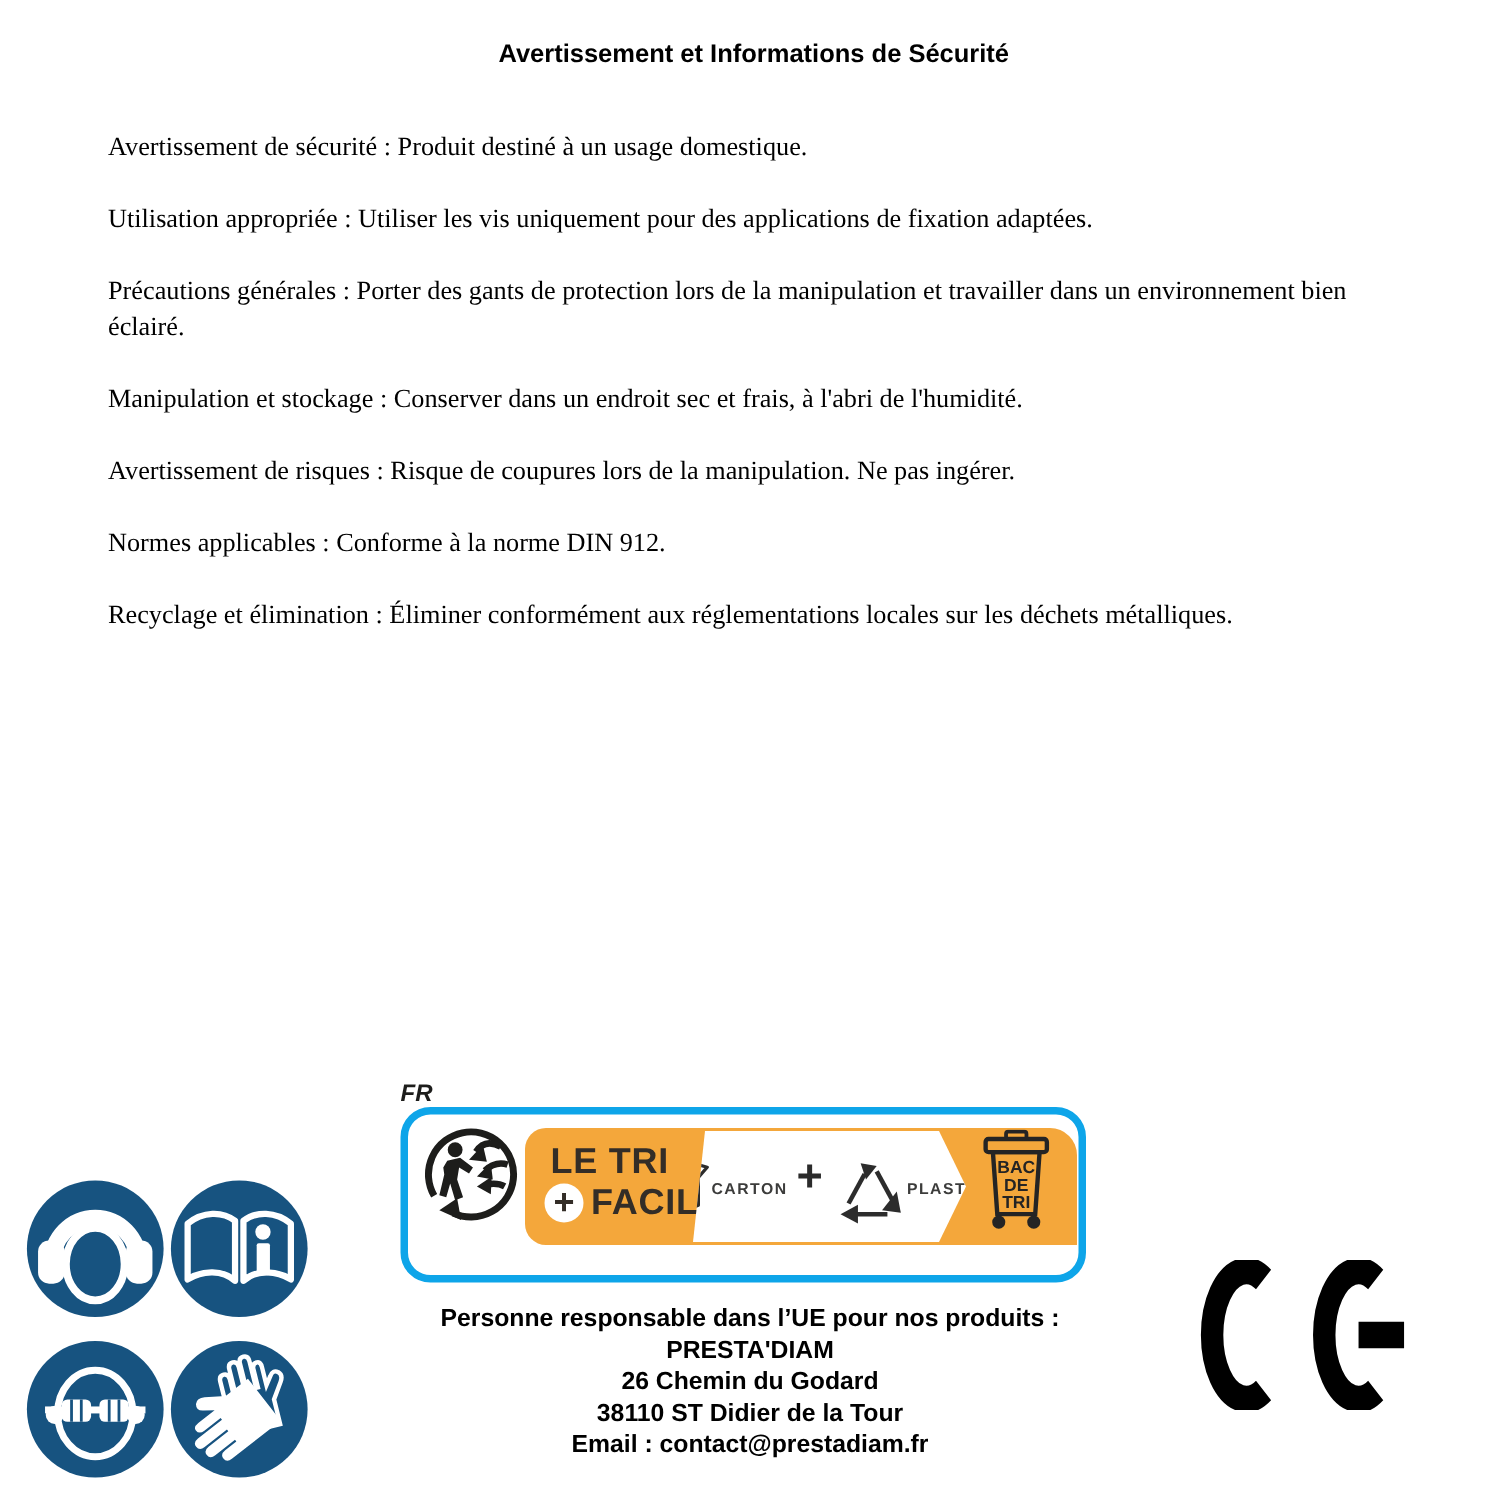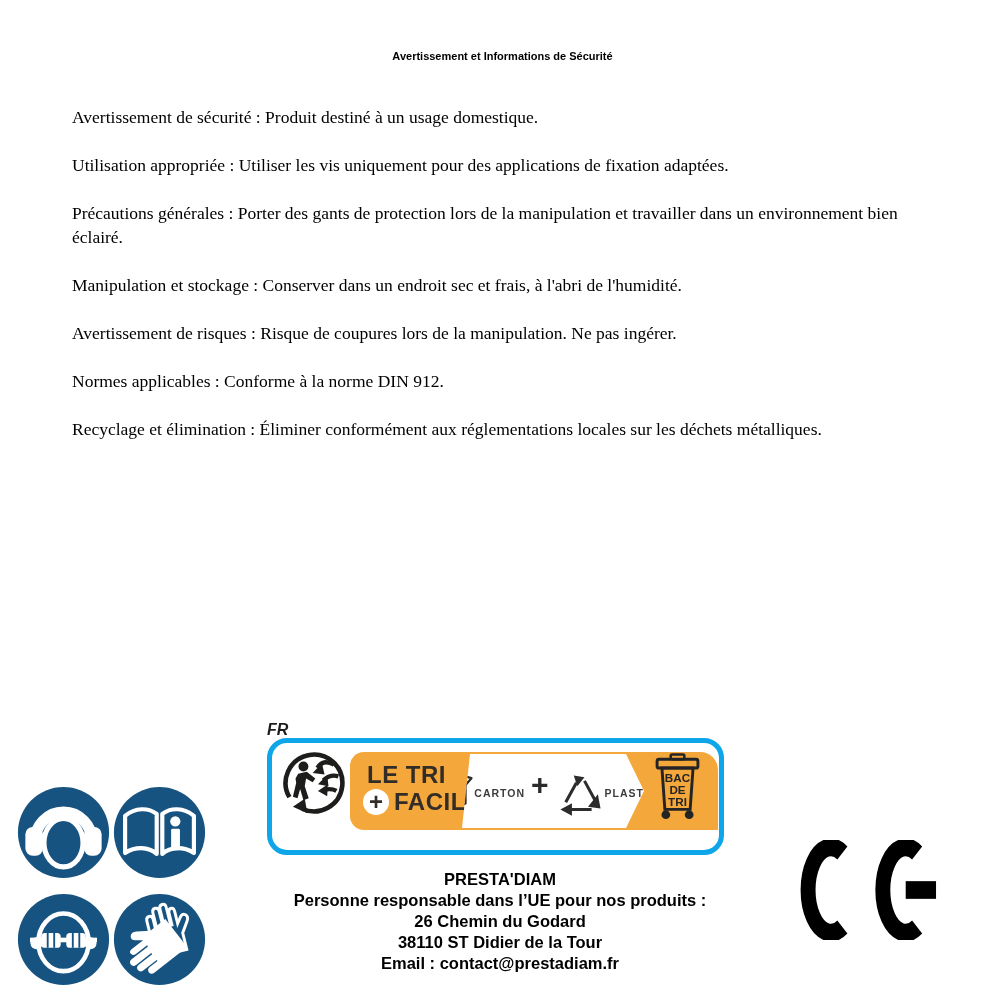--- a/index.html
+++ b/index.html
@@ -2,21 +2,21 @@
 <html><head>
 <meta charset="utf-8">
 <style>
   * { margin:0; padding:0; box-sizing:border-box; }
   html,body { width:1005px; height:1005px; background:#fff; overflow:hidden;
               font-family:"Liberation Sans", sans-serif; color:#000; }
   body { position:relative; }
 
   
   .doc { padding:26px 72px 0 72px; }
-  .doc h1 { font-size:11px; font-weight:bold; text-align:center; line-height:20px;margin-top:20px; }
+  .doc h1 { font-size:17px; font-weight:bold; text-align:center; line-height:20px; }
   .paragraphs { margin-top:39px; width:850px; }
   .paragraphs p { font-size:17.5px; line-height:24px; margin:0 0 24px 0;font-family:Liberation Serif, serif; }
 
   
   .icons-grid { position:absolute; left:17px; top:786px;
                 display:grid; grid-template-columns:93px 93px; grid-auto-rows:93px;
                 column-gap:3px; row-gap:14px; }
   .icons-grid svg { width:93px; height:93px; display:block; }
 
   
@@ -176,22 +176,22 @@
     <g fill="#242424" font-family="Liberation Sans, sans-serif" font-size="12" font-weight="bold" text-anchor="middle">
       <text x="24" y="30">BAC</text>
       <text x="24" y="42">DE</text>
       <text x="24" y="54">TRI</text>
     </g>
   </svg>
 
 </div>
 
 <div class="address">
+  <div>Personne responsable dans l’UE pour nos produits :</div>
   <div>PRESTA'DIAM</div>
-  <div>Personne responsable dans l’UE pour nos produits :</div>
   <div>26 Chemin du Godard</div>
   <div>38110 ST Didier de la Tour</div>
   <div>Email : contact@prestadiam.fr</div>
 </div>
 
 <svg class="ce" viewBox="4 4 166 96" preserveAspectRatio="none" role="img" aria-label="CE">
   <g fill="none" stroke="#000" stroke-width="17">
     <path d="M59,16.5 A26,41 0 1 0 59,87.5"></path>
     <path d="M144,16.5 A26,41 0 1 0 144,87.5"></path>
     <path d="M131,52 L165.5,52"></path>

